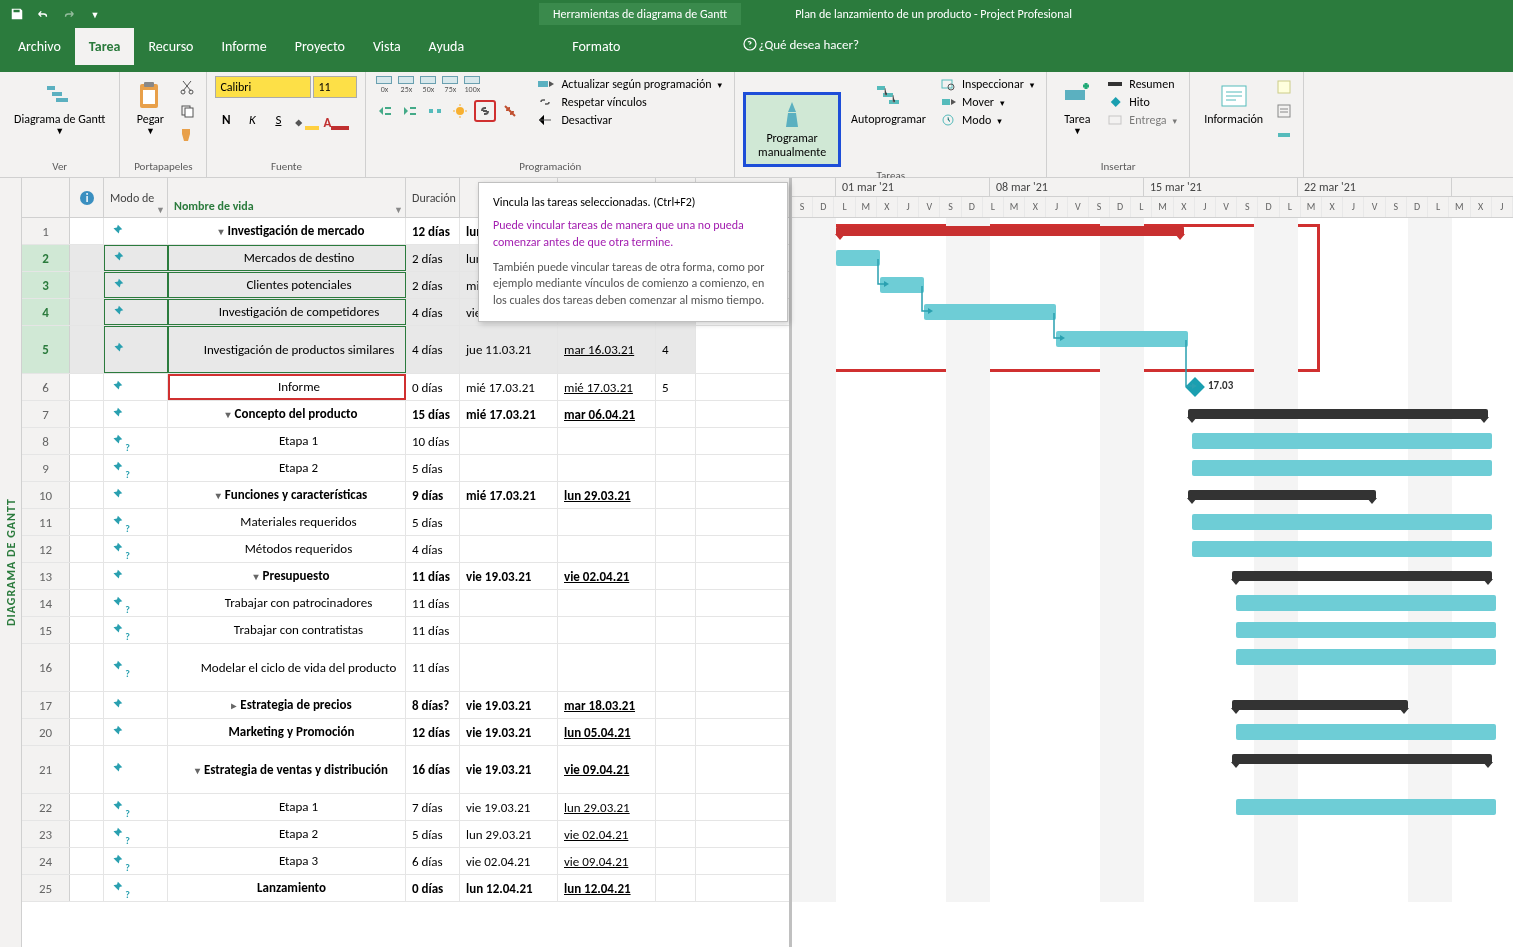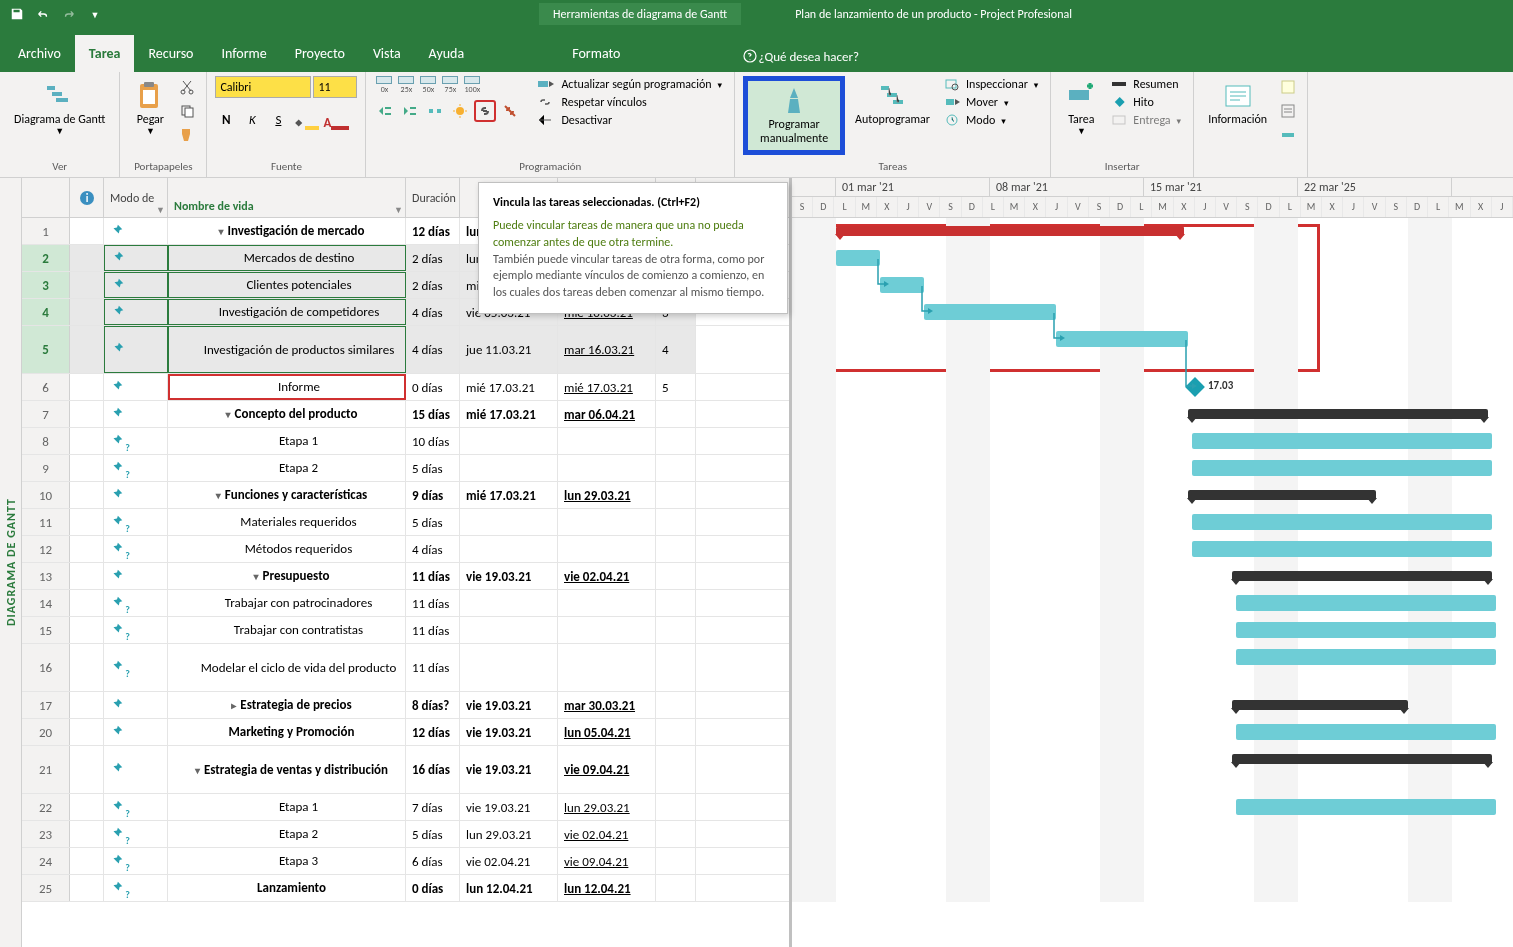--- a/index.html
+++ b/index.html
@@ -8,32 +8,32 @@
 
 .titlebar { background: #2b7b3d; height: 28px; display: flex; align-items: center; color: #fff; font-size: 12px; }
 .qat { display: flex; align-items: center; padding: 0 6px; gap: 4px; }
 .qat-btn { width: 22px; height: 22px; display: flex; align-items: center; justify-content: center; color: #fff; cursor: pointer; }
 .qat-btn svg { width: 14px; height: 14px; }
 .titlebar-center { flex: 1; display: flex; justify-content: center; gap: 40px; }
 .titlebar-context { background: #3a8a4c; padding: 4px 14px; font-size: 12px; }
 .titlebar-title { padding: 4px 14px; font-size: 12px; }
 
 
-.ribbon-tabs { background: #2b7b3d; height: 44px; display: flex; align-items: flex-end; padding: 0 4px; }
+.ribbon-tabs { background: #2b7b3d; height: 44px; display: flex; align-items: flex-start; padding: 0 4px; }
 .tab { padding: 10px 14px; color: #fff; font-size: 14px; cursor: pointer; }
 .tab.active { background: #f3f2f1; color: #2b7b3d; font-weight: 600; }
 .tellme { margin-left: 100px; display: flex; align-items: center; gap: 0; color: #fff; font-size: 13px; padding: 8px; }
 
 
 .ribbon { background: #f3f2f1; height: 106px; display: flex; border-bottom: 1px solid #d0d0d0; }
 .group { border-right: 1px solid #d0d0d0; padding: 4px 8px 2px; display: flex; flex-direction: column; justify-content: space-between; position: relative; }
 .group-label { text-align: center; font-size: 11px; color: #5a5a5a; padding: 2px 0; }
 .group-body { display: flex; align-items: flex-start; gap: 4px; flex: 1; }
 .big-btn { display: flex; flex-direction: column; align-items: center; justify-content: center; padding: 4px 6px; font-size: 12px; cursor: pointer; text-align: center; line-height: 1.2; }
-.big-btn.active { background: #d0e8d5; border: 5px solid #1d4ed8; }
+.big-btn.active { background: #d0e8d5; border: 3px solid #1d4ed8; margin-top: 16px; }
 .big-btn svg { width: 32px; height: 32px; }
 .small-btns { display: flex; flex-direction: column; gap: 2px; }
 .small-btn { width: 22px; height: 22px; display: flex; align-items: center; justify-content: center; cursor: pointer; }
 .small-btn svg { width: 16px; height: 16px; }
 .font-row { display: flex; gap: 2px; margin-bottom: 6px; }
 .font-select { border: 1px solid #ababab; background: #fde047; height: 22px; padding: 0 4px; font-size: 12px; }
 .fname { width: 96px; }
 .fsize { width: 44px; }
 .font-btns { display: flex; gap: 4px; }
 .fbtn { width: 22px; height: 22px; display: flex; align-items: center; justify-content: center; cursor: pointer; font-size: 13px; }
@@ -48,22 +48,22 @@
 .sched-btns { display: flex; gap: 3px; align-items: center; }
 .sbtn { width: 22px; height: 22px; display: flex; align-items: center; justify-content: center; cursor: pointer; border: 1px solid transparent; }
 .sbtn.highlighted { border: 2px solid #d03030; border-radius: 3px; }
 .sched-cmds { display: flex; flex-direction: column; gap: 2px; margin-left: 8px; }
 .scmd { display: flex; align-items: center; gap: 6px; font-size: 12px; cursor: pointer; padding: 1px 4px; }
 .mini-list { display: flex; flex-direction: column; gap: 2px; }
 .mini-cmd { display: flex; align-items: center; gap: 6px; font-size: 12px; cursor: pointer; padding: 1px 4px; white-space: nowrap; }
 
 
 .tooltip { position: absolute; left: 478px; top: 182px; width: 310px; background: #fff; border: 1px solid #c0c0c0; box-shadow: 2px 2px 6px rgba(0,0,0,0.2); padding: 12px 14px; font-size: 12px; z-index: 200; }
-.tooltip-title { font-weight: 700; margin-bottom: 8px; }
-.tooltip-body { color: #4d7c0f; line-height: 1.4; }
+.tooltip-title { font-weight: 400; margin-bottom: 8px; }
+.tooltip-body { color: #a21caf; margin-bottom: 8px; line-height: 1.4; }
 .tooltip-body2 { color: #555; line-height: 1.4; }
 
 
 .work { display: flex; height: calc(947px - 28px - 44px - 106px); }
 .vtitle { width: 22px; background: #f3f2f1; display: flex; align-items: center; justify-content: center; border-right: 1px solid #d0d0d0; }
 .vtitle-text { writing-mode: vertical-rl; transform: rotate(180deg); font-size: 12px; font-weight: 600; color: #2b7b3d; letter-spacing: 1px; }
 
 .grid { width: 770px; display: flex; flex-direction: column; border-right: 3px solid #c0c0c0; }
 .grid-header { display: flex; height: 40px; background: #f3f2f1; border-bottom: 1px solid #d0d0d0; font-size: 12px; }
 .gh { border-right: 1px solid #d0d0d0; padding: 4px 6px; display: flex; align-items: center; color: #444; position: relative; }
@@ -745,21 +745,21 @@
     <div class="cell mode ">
             <span class="pin-icon "><svg width="14" height="14" viewBox="0 0 16 16">
                 <path fill="#2aa0b0" d="M9 2l5 5-3 1-1 4-3-3-4 4 4-4-3-3 4-1z"></path>
               </svg></span>
           </div>
     <div class="cell name  ">
             <span class="indent0 bold" style="white-space:normal;line-height:1.2"><span class="collapse">▸</span>Estrategia de precios</span>
           </div>
     <div class="cell dur bold">8 días?</div>
     <div class="cell start bold">vie 19.03.21</div>
-    <div class="cell end bold">mar 30.03.21</div>
+    <div class="cell end bold">mar 18.03.21</div>
     <div class="cell pred"></div>
   </div>
         <div class="row">
     <div class="cell rownum">20</div>
     <div class="cell info"></div>
     <div class="cell mode ">
             <span class="pin-icon "><svg width="14" height="14" viewBox="0 0 16 16">
                 <path fill="#2aa0b0" d="M9 2l5 5-3 1-1 4-3-3-4 4 4-4-3-3 4-1z"></path>
               </svg></span>
           </div>
@@ -854,21 +854,21 @@
       </div>
   </div>
 
   <div class="gantt">
     <div class="timescale">
       <div class="ts-top" id="ts-top">
           <div class="ts-week" style="width: 44px;"></div>
           <div class="ts-week">01 mar '21</div>
           <div class="ts-week">08 mar '21</div>
           <div class="ts-week">15 mar '21</div>
-          <div class="ts-week">22 mar '25</div>
+          <div class="ts-week">22 mar '21</div>
         </div>
       <div class="ts-bot" id="ts-bot">
           <div class="ts-day">S</div>
           <div class="ts-day">D</div>
           <div class="ts-day">L</div>
           <div class="ts-day">M</div>
           <div class="ts-day">X</div>
           <div class="ts-day">J</div>
           <div class="ts-day">V</div>
           <div class="ts-day">S</div>

